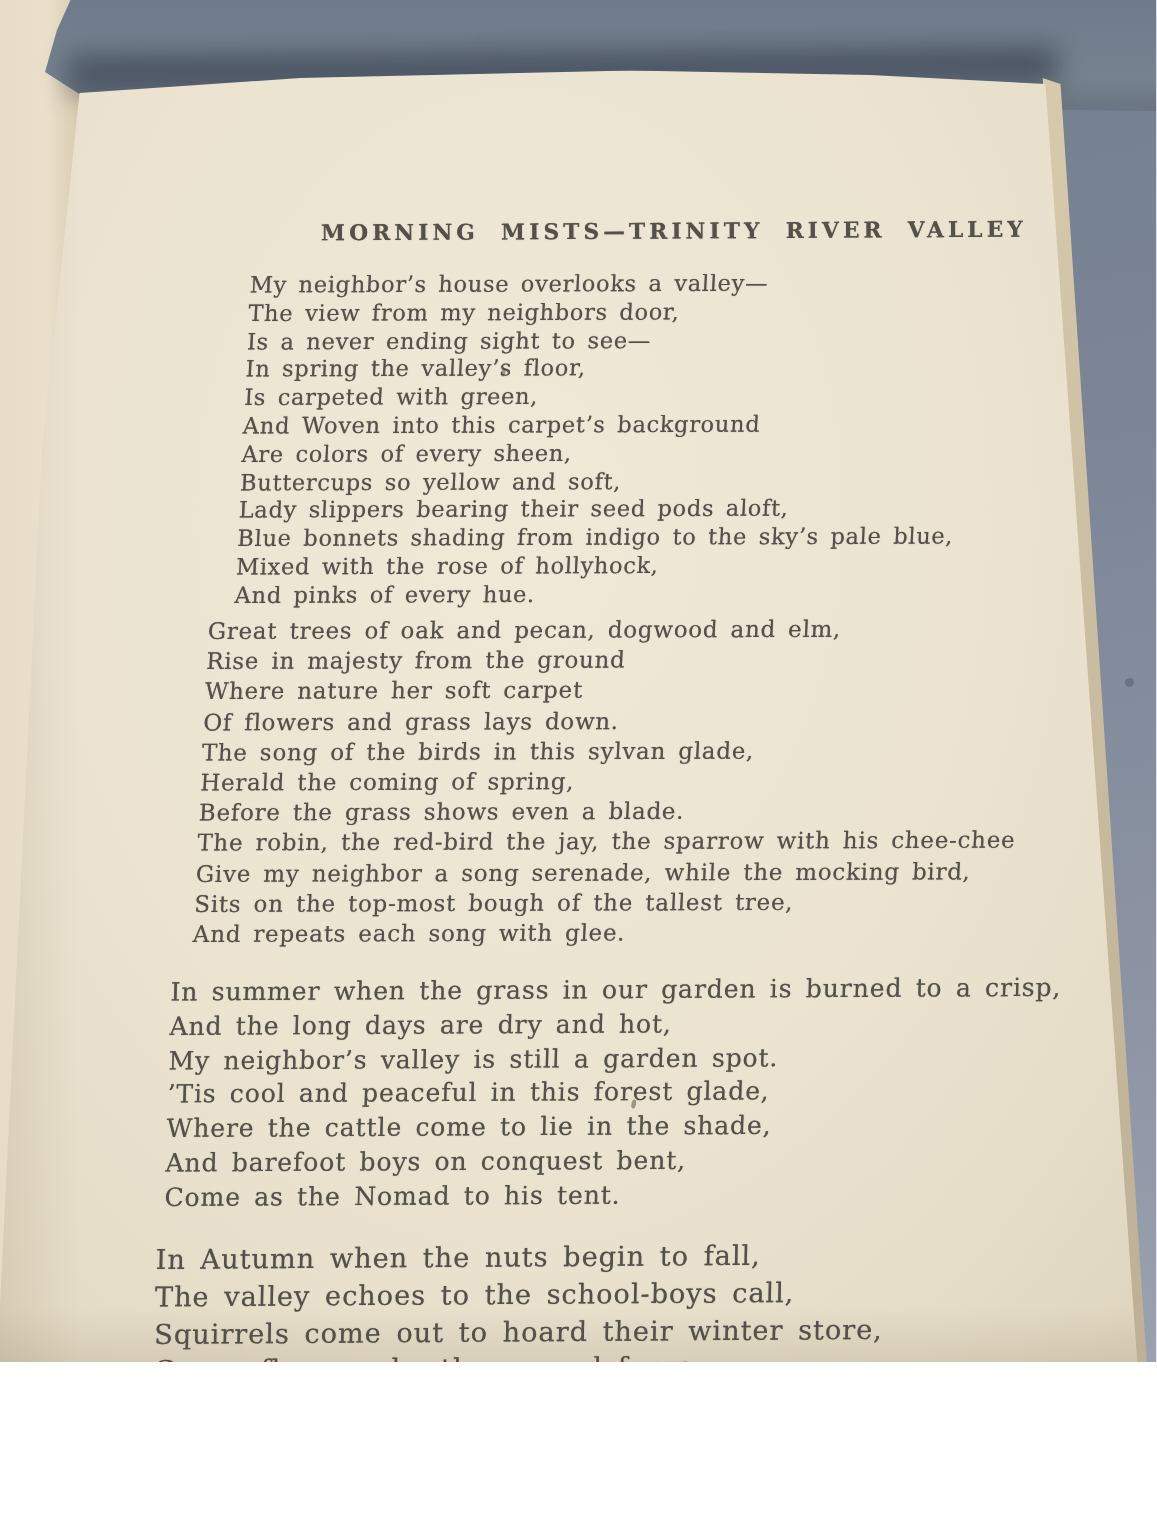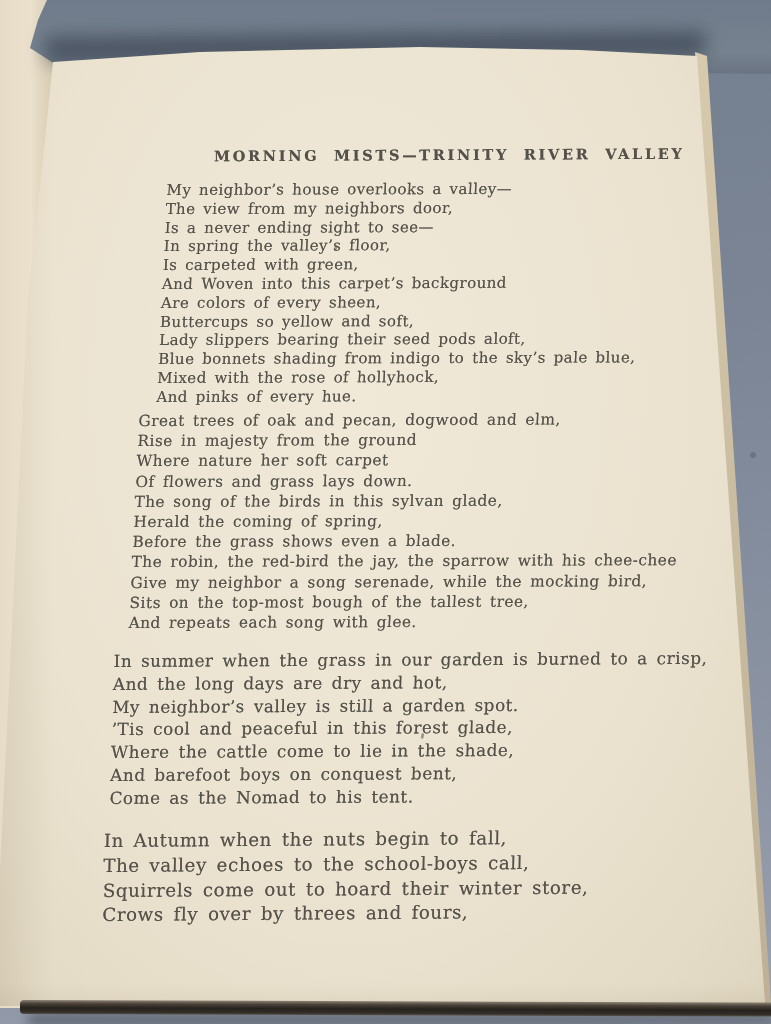--- a/index.html
+++ b/index.html
@@ -1,18 +1,18 @@
 <!DOCTYPE html>
 <html><head>
 <meta charset="utf-8">
 <title>Book page — Morning Mists</title>
 <style>
   html,body { margin:0; padding:0; }
   .scene {
-    position:relative; width:771px; height:1024px; overflow:hidden;
+    position:relative; width:771px; height:908px; overflow:hidden;
     background: linear-gradient(168deg, #707c8c 0%, #7b8596 40%, #8d95a4 78%, #9aa1af 100%);
     font-family:"DejaVu Serif", "Liberation Serif", serif;
   }
   
   .flap {
     position:absolute; left:0; top:0; width:56px; height:1008px;
     background: linear-gradient(90deg, #e6dcc8 0%, #eae0cc 55%, #d9cdb3 92%, #cfc2a6 100%);
   }
   
   .bg-wedge {

